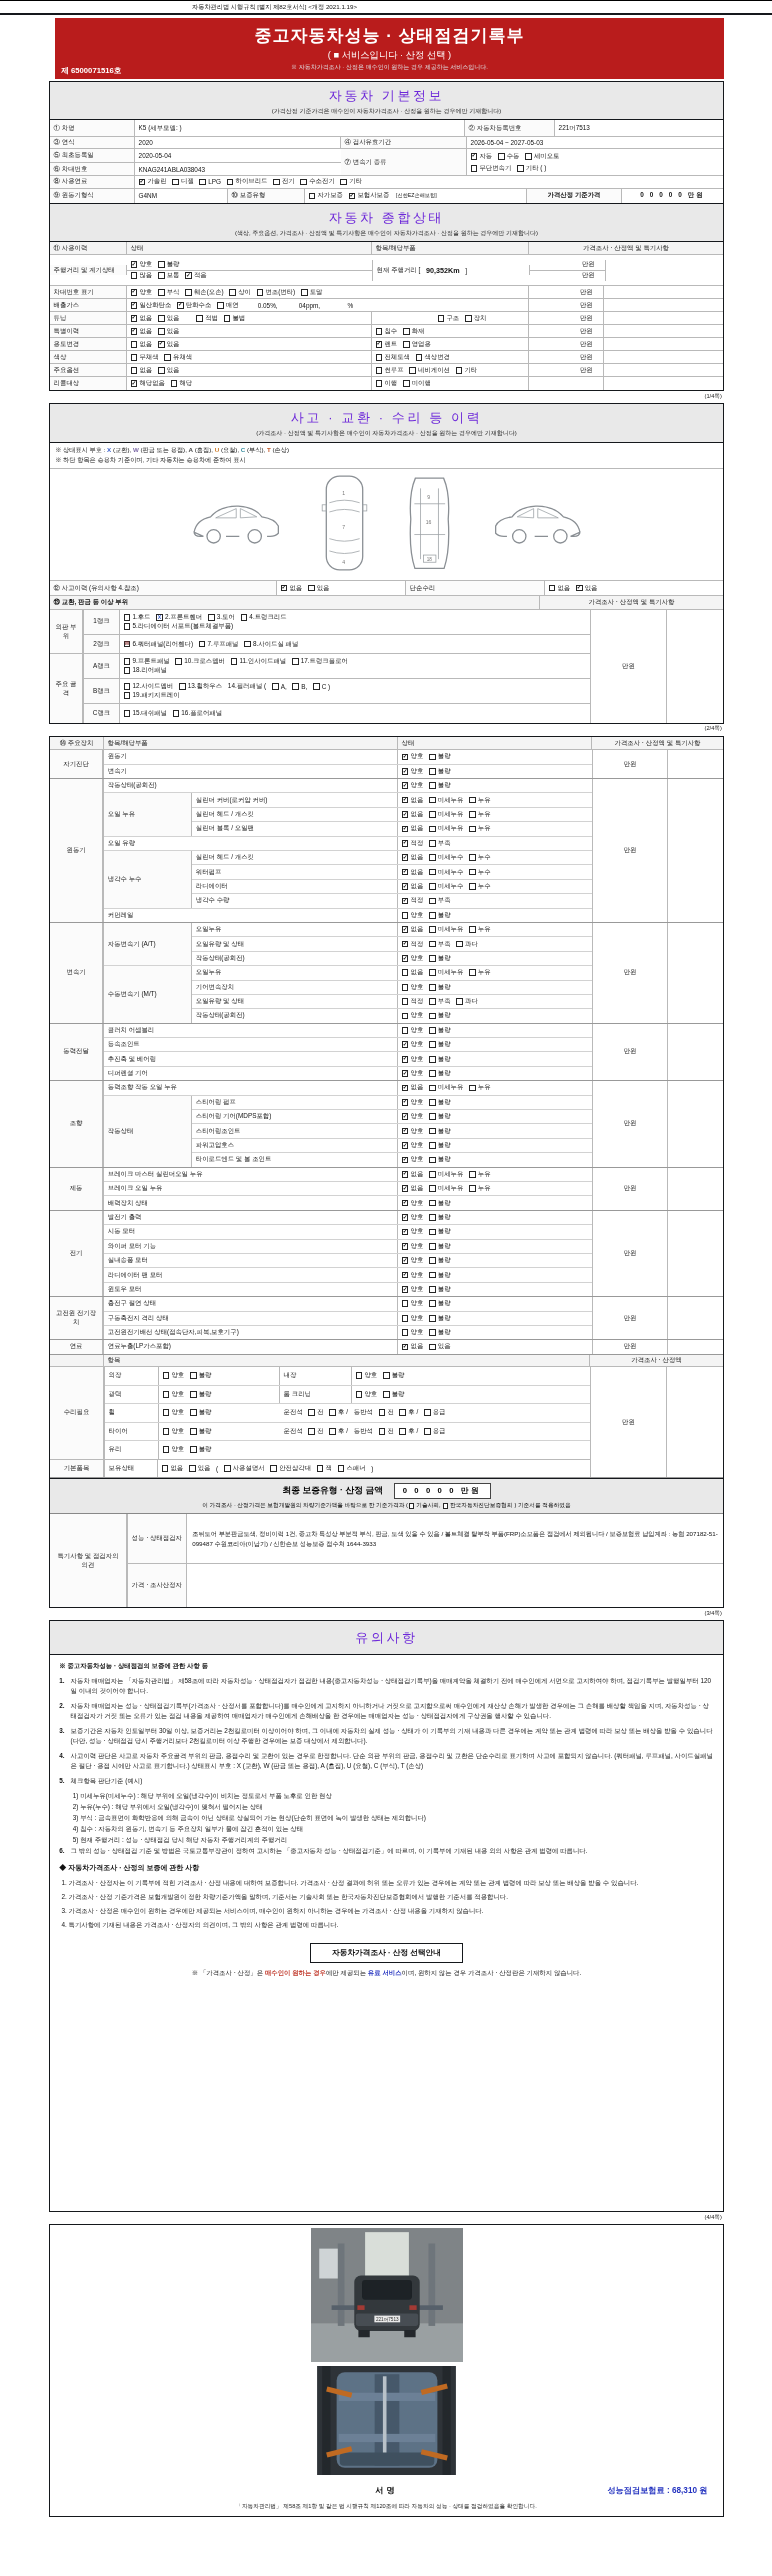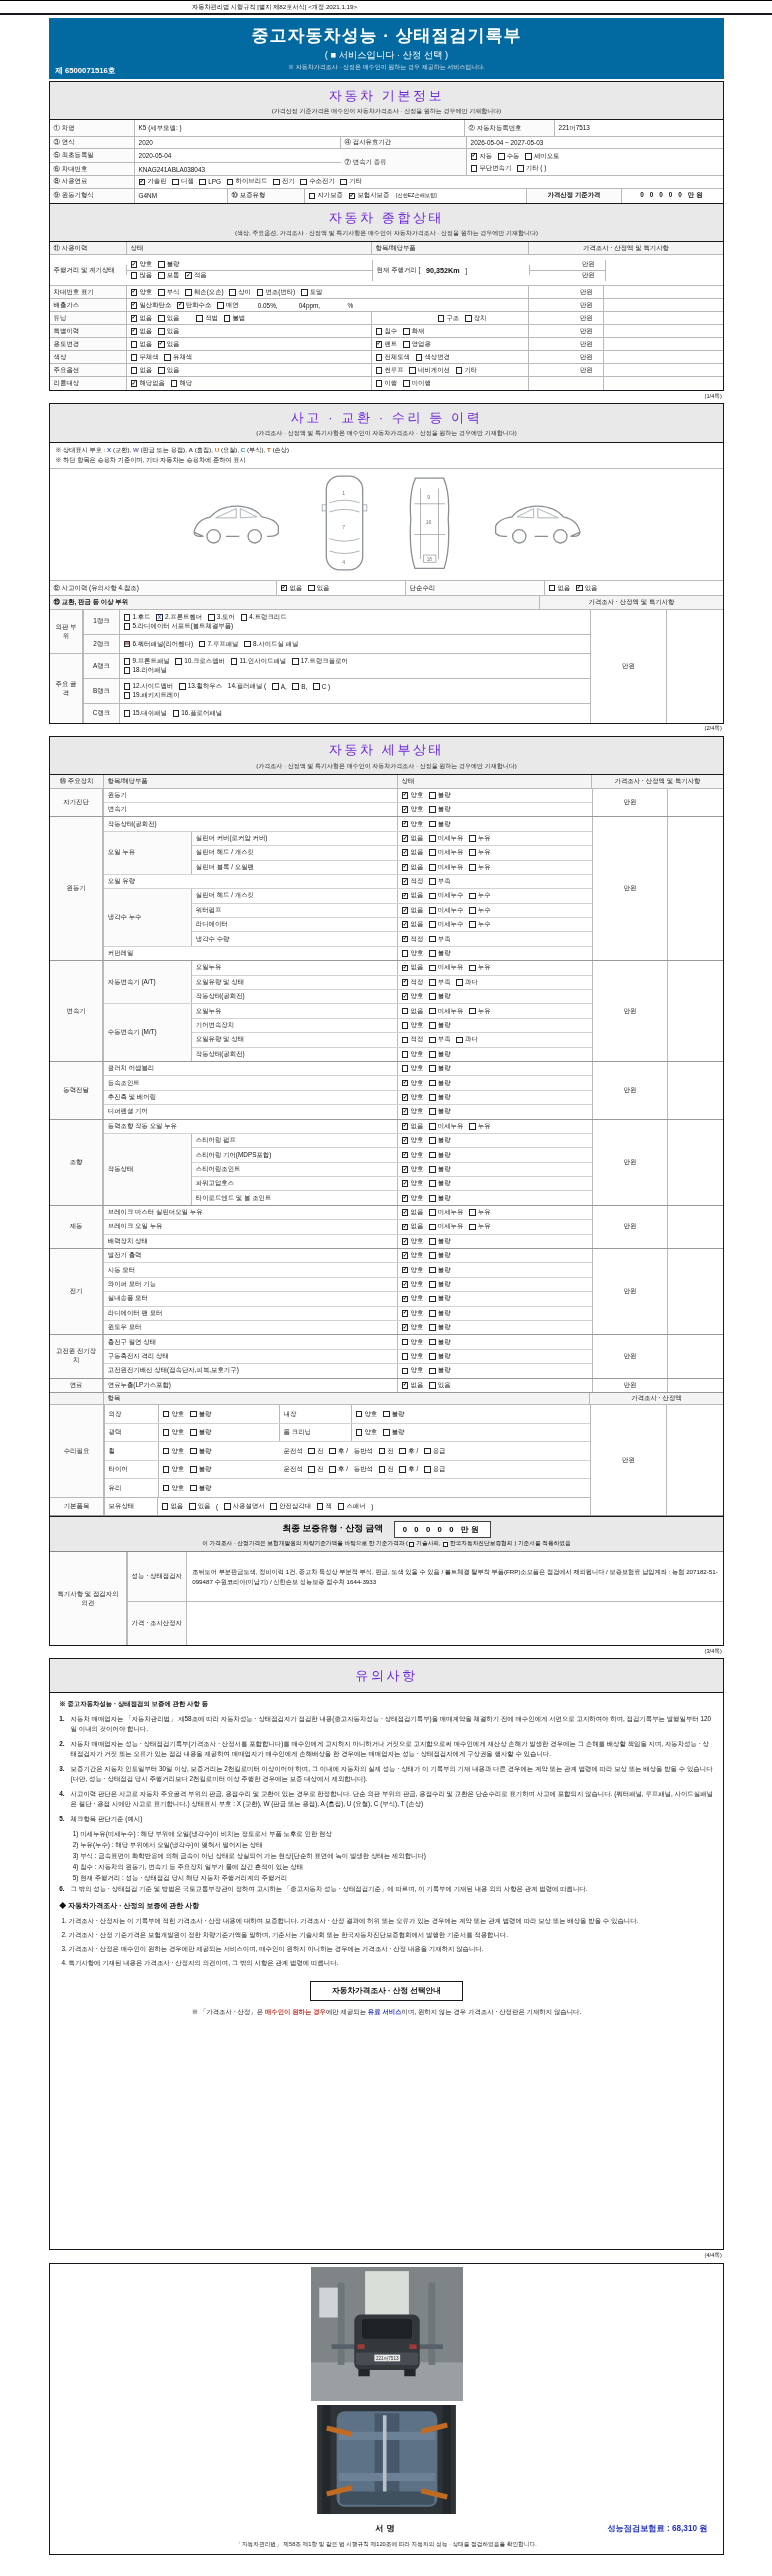--- a/index.html
+++ b/index.html
@@ -1,20 +1,20 @@
 <!DOCTYPE html>
 <html style="font-size:8.2px"><head>
 <meta charset="utf-8">
 <style>
   html,body{margin:0;padding:0;background:#fff;font-family:"Liberation Sans",sans-serif;}
   .page{position:relative;width:773px;height:2576px;background:#fff;border-top:1px solid #000;overflow:hidden;}
   .reg{position:absolute;left:192px;top:1.5px;font-size:6.2px;color:#111;}
   .rule{position:absolute;left:0;top:12.4px;width:773px;height:1.5px;background:#15181c;}
   .col{position:absolute;left:49px;top:16.5px;width:675px;}
-  .banner{background:#0369a1;color:#fff;position:relative;height:61px;box-sizing:border-box;padding-top:6.7px;}
+  .banner{background:#b91c1c;color:#fff;position:relative;height:61px;box-sizing:border-box;padding-top:6.7px;margin-left:6px;}
   .t1{text-align:center;font-size:17px;font-weight:bold;letter-spacing:1px;}
   .t2{text-align:center;font-size:9.3px;margin-top:1.5px;}
   .t3{text-align:center;font-size:6px;color:#dfe2e6;margin-top:1px;}
   .docno{position:absolute;left:6.2px;bottom:2.6px;font-size:7.7px;font-weight:bold;}
   .box{border:1.5px solid #15181c;margin-top:2.6px;background:#fff;box-sizing:border-box;}
   .sechead{background:#e9e9e9;border-bottom:1px solid #15181c;text-align:center;padding:4.6px 0 3.6px;}
   .sh1{font-size:13px;font-weight:normal;letter-spacing:2.6px;color:#6d28d9;}
   .sh2{font-size:6px;margin-top:2.1px;color:#222;}
   .tr{display:flex;border-bottom:0.5px solid #b9b9b9;box-sizing:border-box;background:#fff;}
   .td{border-right:0.5px solid #b9b9b9;padding:0.5px 3.6px;font-size:6.4px;display:flex;align-items:center;box-sizing:border-box;color:#111;}
@@ -729,24 +729,20 @@
               </div>
             </div>
             <div class="td cen" style="width: 77px; border-left: 0.5px solid rgb(185, 185, 185); border-right: 0.5px solid rgb(185, 185, 185);">만원</div>
             <div class="td" style="width: 56px; border-right: none;"></div>
           </div>
         </div>
     </div>
     <div class="pagemark">(2/4쪽)</div>
 
     <div class="box">
-      <div class="sechead">
-        <div class="sh1">자동차 세부상태</div>
-        <div class="sh2">(가격조사 · 산정액 및 특기사항은 매수인이 자동차가격조사 · 산정을 원하는 경우에만 기재합니다)</div>
-      </div>
       <div class="tr" style="height:13.4px;background:#f4f4f4">
         <div class="td cen" style="width:54px">⑭ 주요장치</div>
         <div class="td" style="width:294px">항목/해당부품</div>
         <div class="td" style="width:194px">상태</div>
         <div class="td cen" style="flex:1">가격조사 · 산정액 및 특기사항</div>
       </div>
       <div id="detailBody">
           <div style="display: flex; border-bottom: 0.5px solid rgb(153, 153, 153);">
             <div class="td lab cen" style="width: 54px; border-bottom: none; text-align: center;">자기진단</div>
             <div style="flex: 1 1 0%; display: flex; flex-direction: column; border-left: 0.5px solid rgb(185, 185, 185);">

